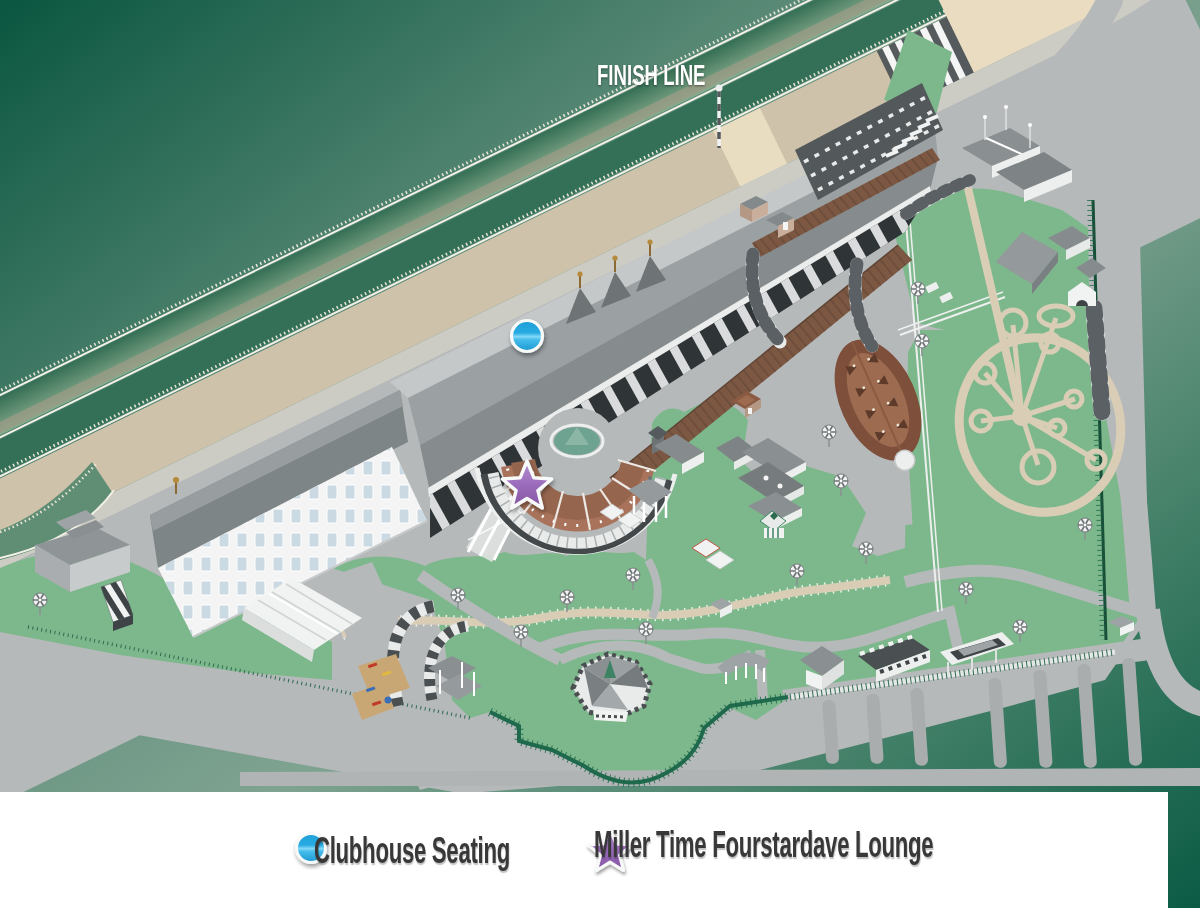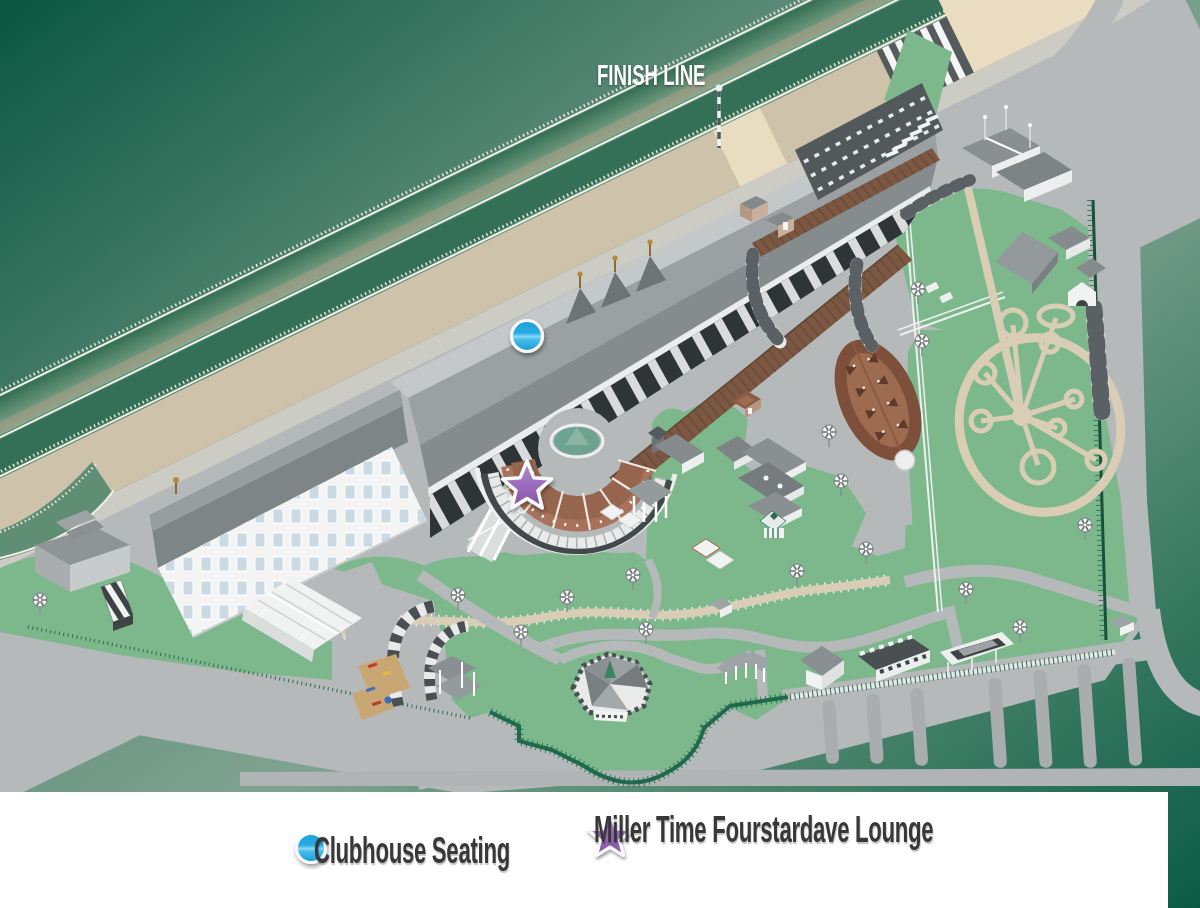--- a/index.html
+++ b/index.html
@@ -9,21 +9,21 @@
   .finish-line{position:absolute;left:597px;top:58px;color:#fff;font-weight:bold;
     font-size:30px;letter-spacing:0px;transform:scaleX(.62);transform-origin:left top;
     text-shadow:0 1px 3px rgba(0,0,0,.45);white-space:nowrap;}
   .legend{position:absolute;left:0;top:792px;width:1168px;height:116px;background:#fff;}
   .legend-item{position:absolute;display:flex;align-items:center;}
   .legend-item .swatch{flex:0 0 auto;}
   .legend-label{font-weight:bold;font-size:37px;color:#383838;letter-spacing:-.5px;
     transform:scaleX(.60);transform-origin:left center;white-space:nowrap;
     text-shadow:1px 1.5px 1.5px rgba(0,0,0,.25);}
   .li-1{left:292px;top:38px;}
-  .li-2{left:582px;top:17px;}
+  .li-2{left:582px;top:32px;}
   .li-1 .legend-label{margin-left:22px;}
   .li-2 .legend-label{margin-left:12px;}
 </style>
 </head>
 <body>
 
 <div class="stage">
 
 <svg width="1200" height="908" viewBox="0 0 1200 908">
 <defs>

